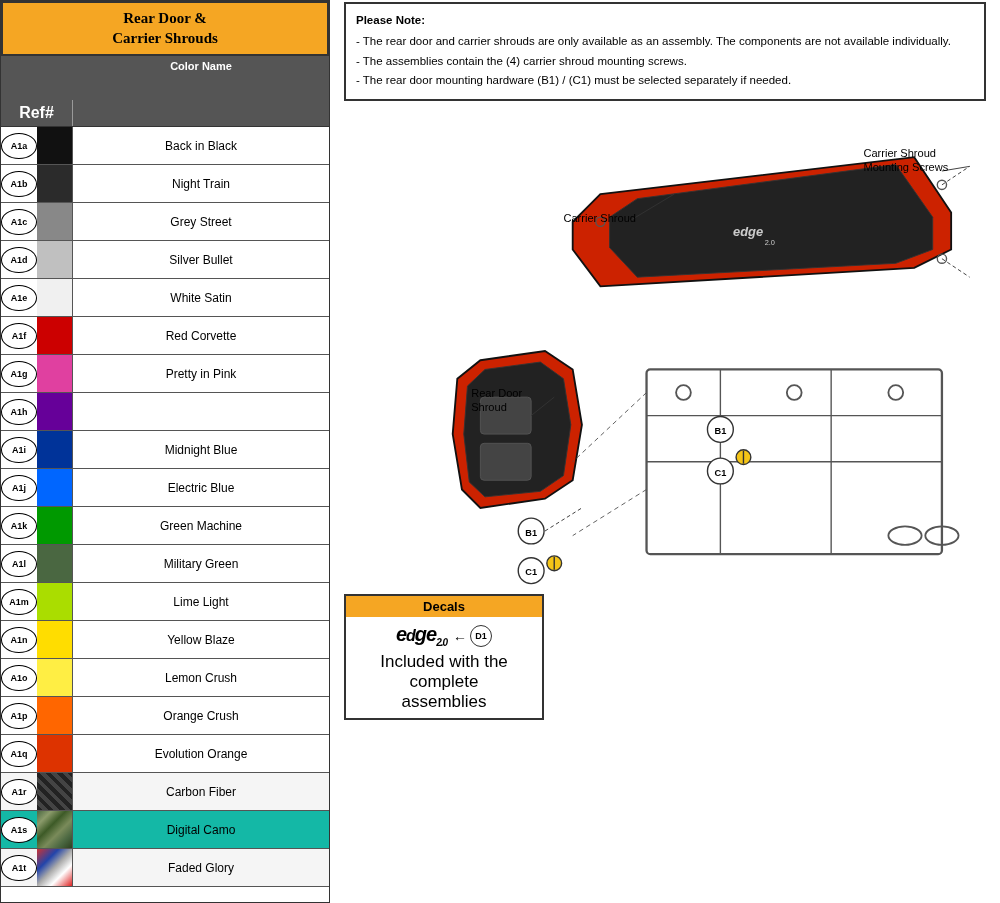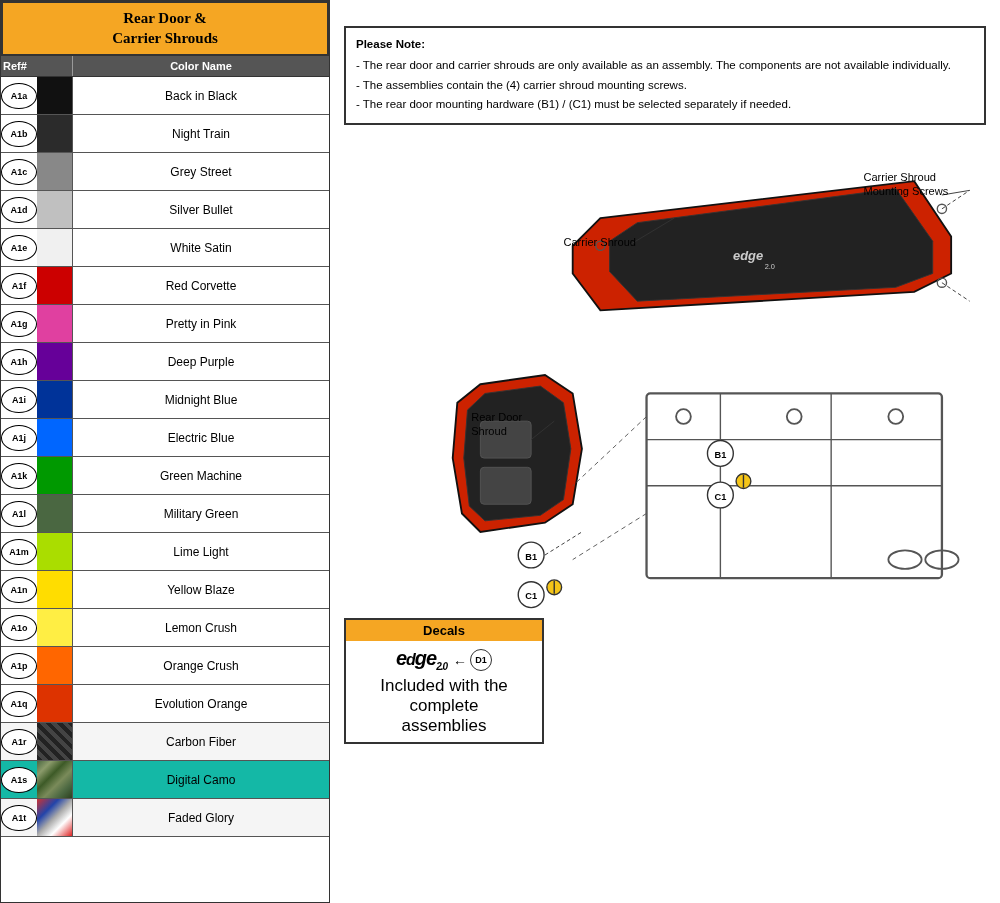--- a/index.html
+++ b/index.html
@@ -33,24 +33,26 @@
     }
 
     .col-headers {
       display: flex;
       background: #555;
       color: #fff;
       border-bottom: 1px solid #333;
     }
     .col-ref {
       width: 72px;
+      text-align: center;
       padding: 4px 2px;
       font-weight: bold;
-      font-size: 11px;
+      font-size: 16px;
       border-right: 1px solid #999;
+      margin-top: 44px;
     }
     .col-name {
       flex: 1;
       text-align: center;
       padding: 4px 2px;
       font-weight: bold;
       font-size: 11px;
     }
 
     .color-row {
@@ -86,21 +88,21 @@
       align-items: center;
       justify-content: center;
       font-size: 12px;
       padding: 2px 4px;
       text-align: center;
     }
 
     
     .right-panel {
       flex: 1;
-      padding: 26px 14px;
+      padding: 2px 14px;
       display: flex;
       flex-direction: column;
       gap: 10px;
     }
 
     .note-box {
       border: 2px solid #333;
       padding: 8px 10px;
       font-size: 11.5px;
       line-height: 1.5;
@@ -224,21 +226,20 @@
           <div class="ref-badge">A1g</div>
           <div style="background:#e040a0; flex:1; height:100%;"></div>
         </div>
         <div class="color-name-cell">Pretty in Pink</div>
       </div>
       <div class="color-row">
         <div class="color-swatch-cell">
           <div class="ref-badge">A1h</div>
           <div style="background:#660099; flex:1; height:100%;"></div>
         </div>
-        <div class="color-name-cell">Deep Purple</div>
       </div>
       <div class="color-row">
         <div class="color-swatch-cell">
           <div class="ref-badge">A1i</div>
           <div style="background:#003399; flex:1; height:100%;"></div>
         </div>
         <div class="color-name-cell">Midnight Blue</div>
       </div>
       <div class="color-row">
         <div class="color-swatch-cell">

